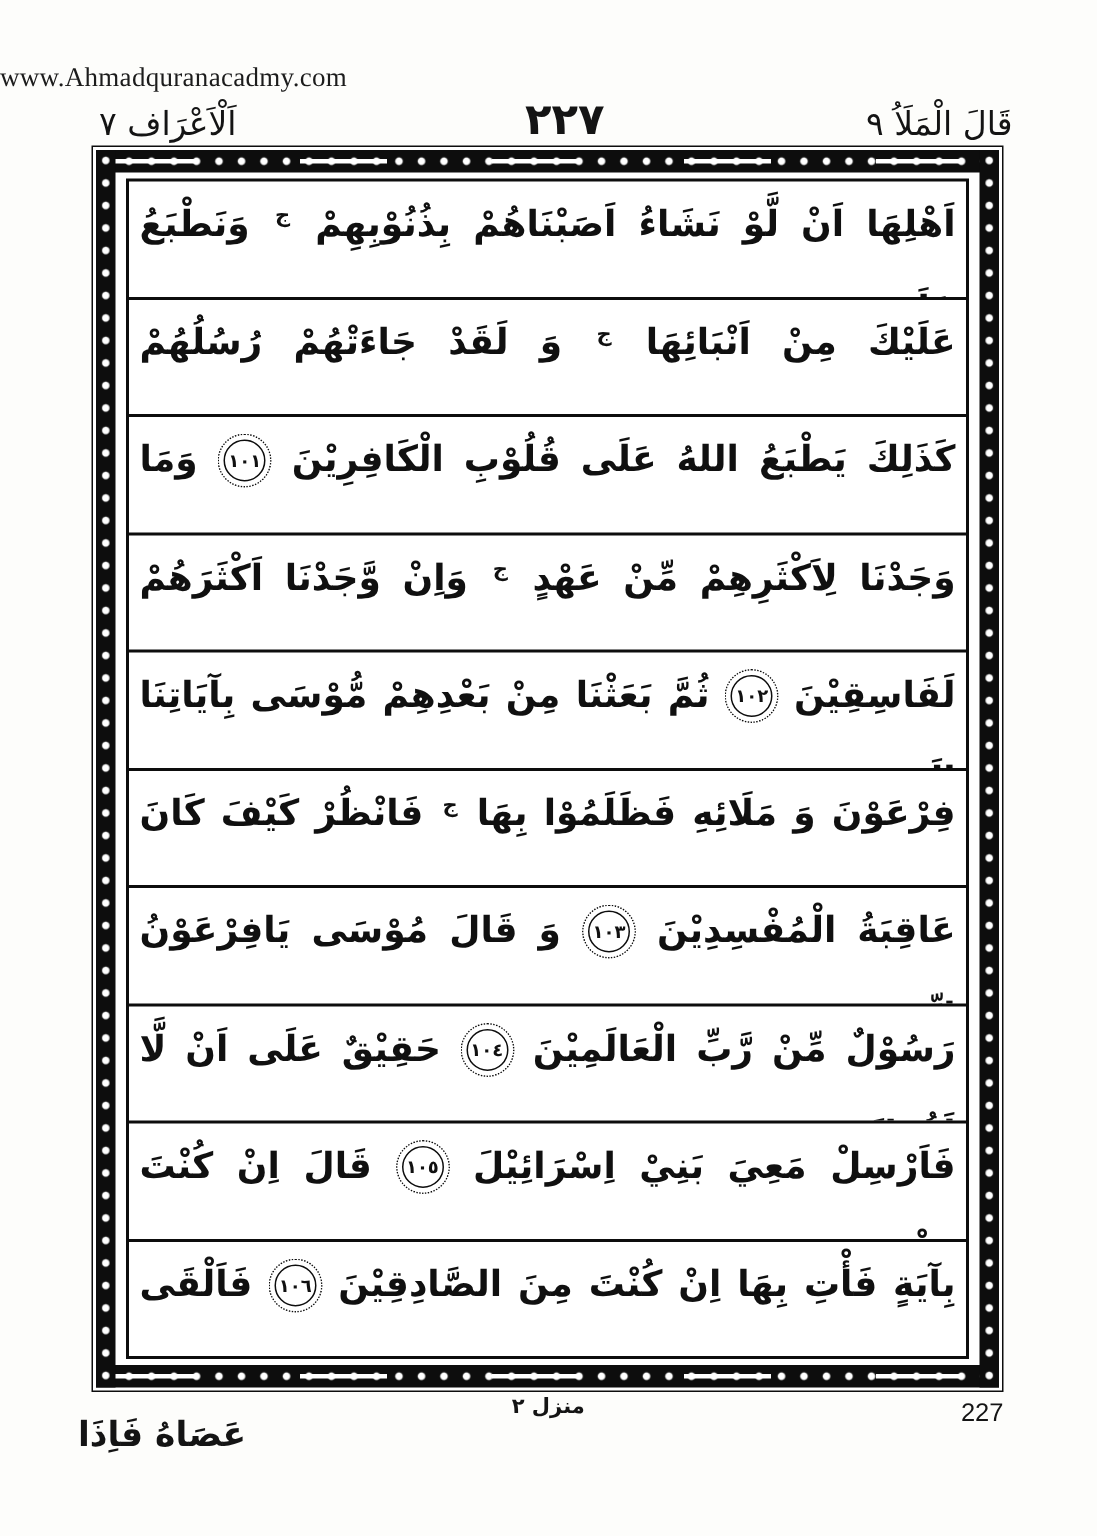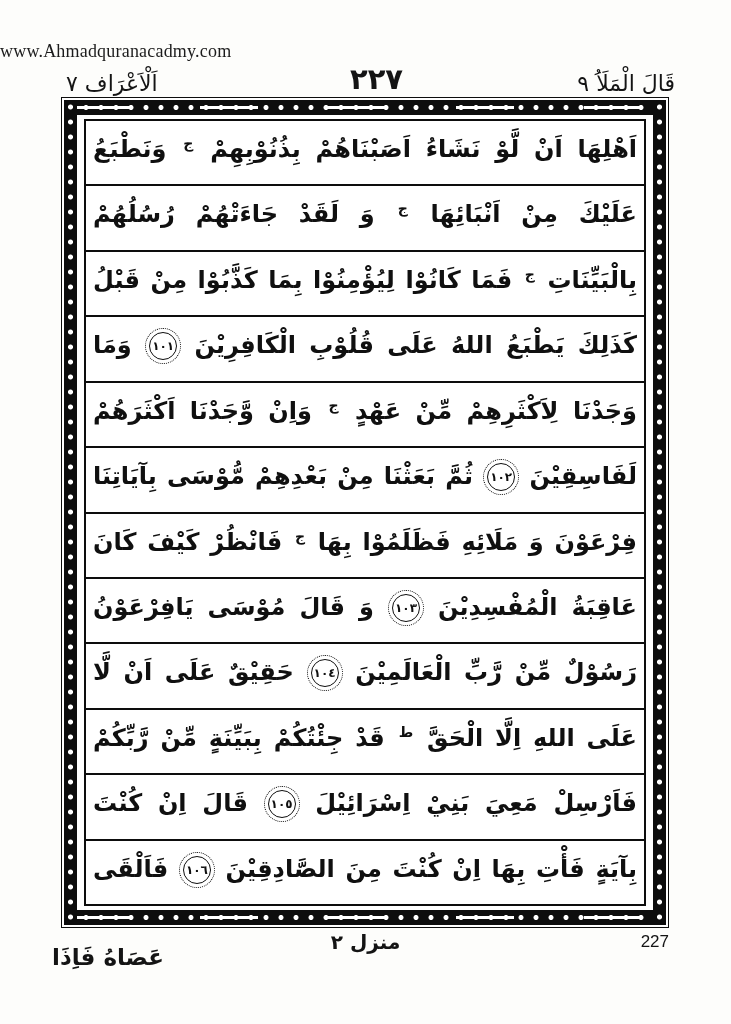--- a/index.html
+++ b/index.html
@@ -79,21 +79,21 @@
     content:"";position:absolute;inset:-5px;
     border:1.3px dotted #0d0d0d;border-radius:50%;
   }
   .pause{
     font-size:14px;font-weight:700;
     vertical-align:9px;margin:0 2px;line-height:1;
   }
   
   .manzil{
     position:absolute;top:930px;left:0;width:100%;text-align:center;
-    font-size:20px;font-weight:700;direction:rtl;
+    font-size:14px;font-weight:700;direction:rtl;
   }
   .page-num-west{
     position:absolute;top:932px;right:62px;
     font-family:Liberation Sans, sans-serif;font-size:17px;
   }
   .catchword{
     position:absolute;top:944px;left:52px;
     font-size:23px;font-weight:700;direction:rtl;
   }
 </style>
@@ -109,28 +109,26 @@
 </div>
 
 <div class="frame">
   <div class="band band-top"></div>
   <div class="band band-bottom"></div>
   <div class="band band-left"></div>
   <div class="band band-right"></div>
   <div class="text-box">
       <div class="qline" dir="rtl"><span class="qtext">اَهْلِهَا اَنْ لَّوْ نَشَاءُ اَصَبْنَاهُمْ بِذُنُوْبِهِمْ</span> <span class="pause">ج</span> <span class="qtext">وَنَطْبَعُ عَلَى</span> </div>
       <div class="qline" dir="rtl"><span class="qtext">عَلَيْكَ مِنْ اَنْبَائِهَا</span> <span class="pause">ج</span> <span class="qtext">وَ لَقَدْ جَاءَتْهُمْ رُسُلُهُمْ</span> </div>
-      <div class="qline" dir="rtl"><span class="qtext">بِالْبَيِّنَاتِ</span> <span class="pause">ج</span> <span class="qtext">فَمَا كَانُوْا لِيُؤْمِنُوْا بِمَا كَذَّبُوْا مِنْ قَبْلُ</span>  </div>
       <div class="qline" dir="rtl"><span class="qtext">كَذَلِكَ يَطْبَعُ اللهُ عَلَى قُلُوْبِ الْكَافِرِيْنَ</span> <span class="ayah">١٠١</span> <span class="qtext">وَمَا</span> </div>
       <div class="qline" dir="rtl"><span class="qtext">وَجَدْنَا لِاَكْثَرِهِمْ مِّنْ عَهْدٍ</span> <span class="pause">ج</span> <span class="qtext">وَاِنْ وَّجَدْنَا اَكْثَرَهُمْ</span> </div>
       <div class="qline" dir="rtl"><span class="qtext">لَفَاسِقِيْنَ</span> <span class="ayah">١٠٢</span> <span class="qtext">ثُمَّ بَعَثْنَا مِنْ بَعْدِهِمْ مُّوْسَى بِآيَاتِنَا اِلَى</span> </div>
       <div class="qline" dir="rtl"><span class="qtext">فِرْعَوْنَ وَ مَلَائِهِ فَظَلَمُوْا بِهَا</span> <span class="pause">ج</span> <span class="qtext">فَانْظُرْ كَيْفَ كَانَ</span> </div>
       <div class="qline" dir="rtl"><span class="qtext">عَاقِبَةُ الْمُفْسِدِيْنَ</span> <span class="ayah">١٠٣</span> <span class="qtext">وَ قَالَ مُوْسَى يَافِرْعَوْنُ اِنِّيْ</span> </div>
       <div class="qline" dir="rtl"><span class="qtext">رَسُوْلٌ مِّنْ رَّبِّ الْعَالَمِيْنَ</span> <span class="ayah">١٠٤</span> <span class="qtext">حَقِيْقٌ عَلَى اَنْ لَّا اَقُوْلَ</span> </div>
-      <div class="qline" dir="rtl"><span class="qtext">عَلَى اللهِ اِلَّا الْحَقَّ</span> <span class="pause">ط</span> <span class="qtext">قَدْ جِئْتُكُمْ بِبَيِّنَةٍ مِّنْ رَّبِّكُمْ</span> </div>
       <div class="qline" dir="rtl"><span class="qtext">فَاَرْسِلْ مَعِيَ بَنِيْ اِسْرَائِيْلَ</span> <span class="ayah">١٠٥</span> <span class="qtext">قَالَ اِنْ كُنْتَ جِئْتَ</span> </div>
       <div class="qline" dir="rtl"><span class="qtext">بِآيَةٍ فَأْتِ بِهَا اِنْ كُنْتَ مِنَ الصَّادِقِيْنَ</span> <span class="ayah">١٠٦</span> <span class="qtext">فَاَلْقَى</span> </div>
     </div>
 </div>
 
 <div class="manzil">منزل ٢</div>
 <div class="page-num-west">227</div>
 <div class="catchword">عَصَاهُ فَاِذَا</div>
 
 </body></html>

